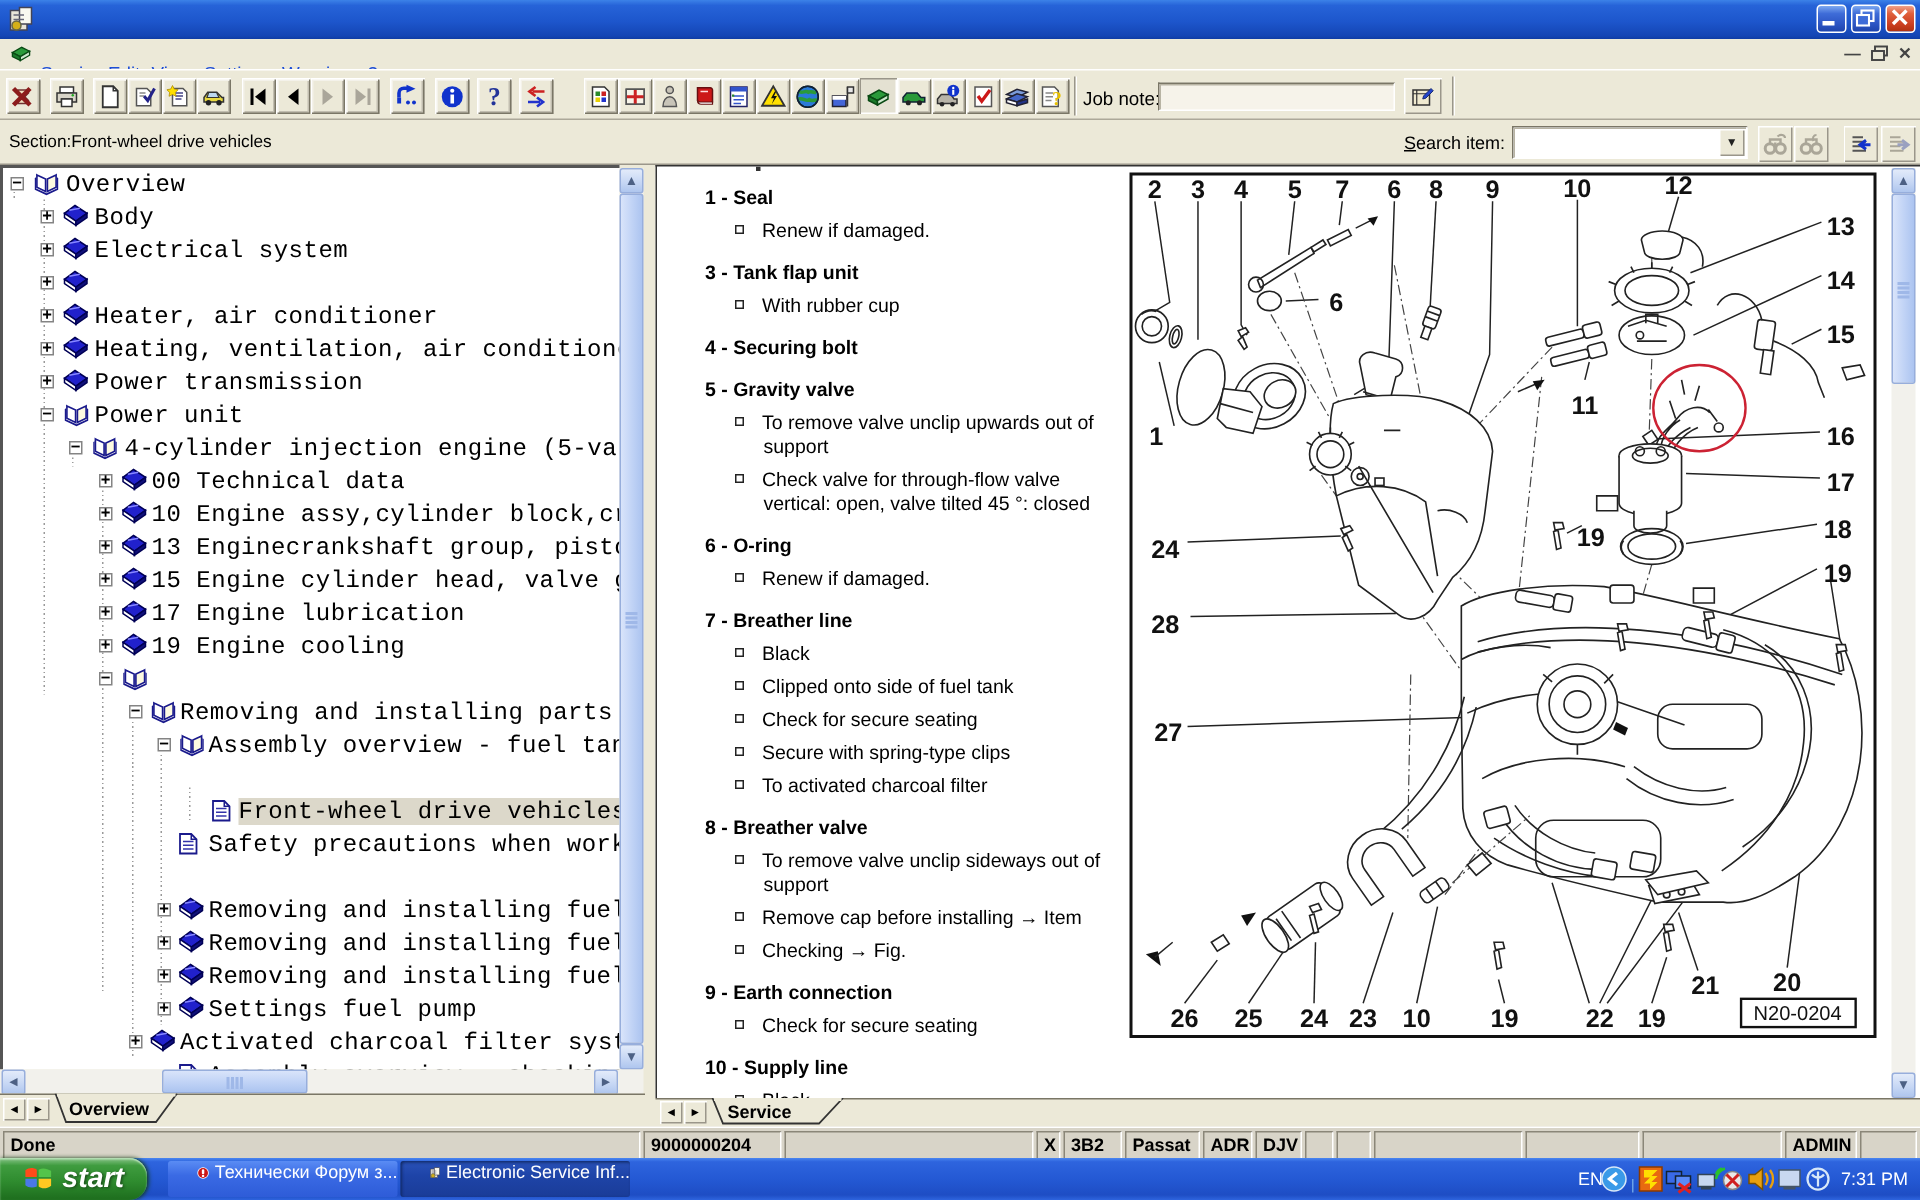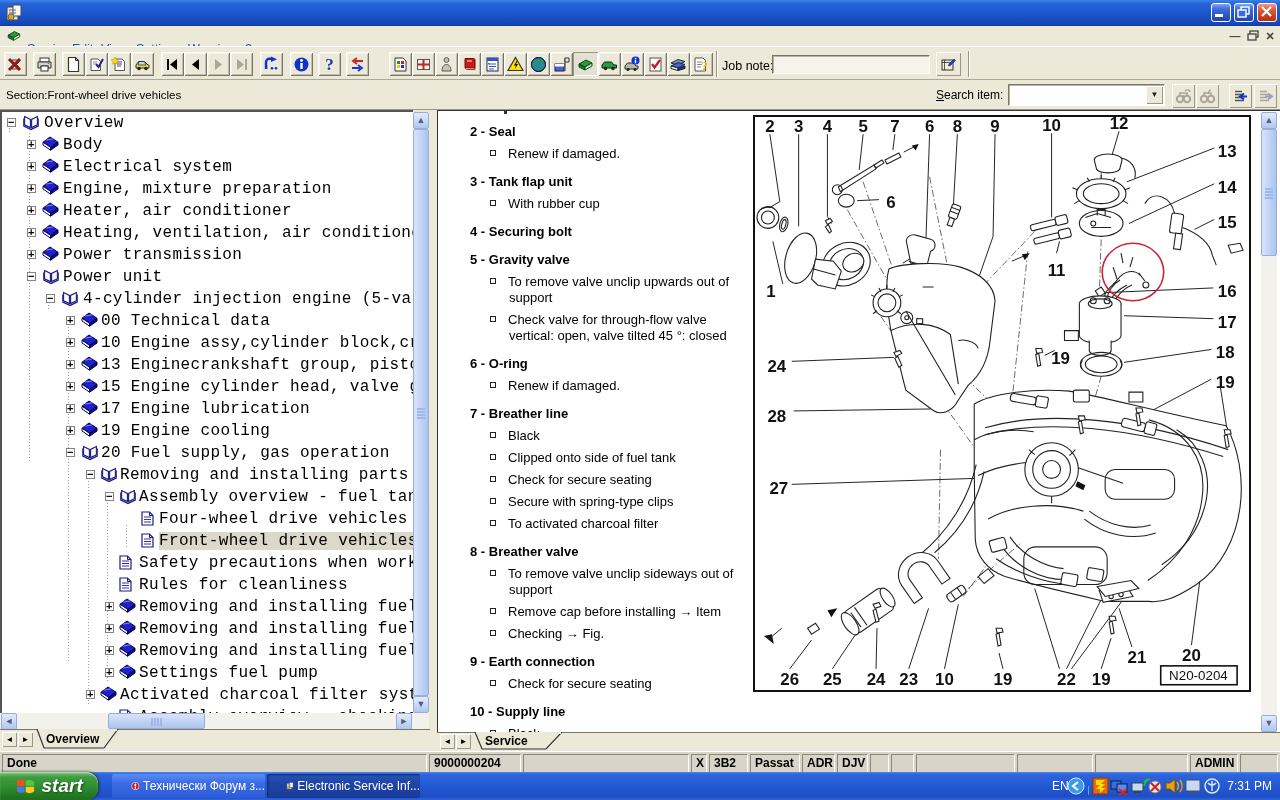--- a/index.html
+++ b/index.html
@@ -91,21 +91,21 @@
  border-bottom:1px solid #fff;border-right:1px solid #fff;font-size:12px;font-weight:bold;padding:1px 0 0 4px;color:#000}
 
 
 #taskbar {position:absolute;left:0;top:772px;width:1280px;height:28px;
  background:linear-gradient(180deg,#4A86F0 0%,#2E64DE 9%,#2459D4 50%,#1E4DC4 88%,#2E64DE 100%)}
 #startbtn {position:absolute;left:0;top:0;width:98px;height:28px;border-radius:0 12px 12px 0;
  background:linear-gradient(180deg,#89C489 0%,#3F9C3F 18%,#2F8C2F 55%,#1F701F 95%);
  box-shadow:inset 0 1px 1px #b8e0b8, 1px 0 3px #123a12;color:#fff;font-style:italic;font-weight:bold;font-size:19px;
  text-align:center;line-height:27px;text-shadow:1px 1px 2px #1a4a1a}
 .taskbtn {position:absolute;top:2px;height:24px;border-radius:2px;color:#fff;font-size:12px;
- display:flex;align-items:center;padding-left:19px;white-space:nowrap;overflow:hidden}
+ display:flex;padding-left:19px;white-space:nowrap;overflow:hidden}
 #task1 {left:112px;width:153px;background:linear-gradient(180deg,#5A8CF4,#3A6AE4 40%,#2E5CD8)}
 #task2 {left:267px;width:153px;background:linear-gradient(180deg,#2A52B8,#1E44A8 40%,#1A3C98);box-shadow:inset 1px 1px 2px #112a66}
 #tray {position:absolute;left:1046px;top:0;width:234px;height:28px;
  background:linear-gradient(180deg,#4A86F0 0%,#2E64DE 9%,#2459D4 50%,#1E4DC4 88%,#2E64DE 100%)}
 #clock {position:absolute;right:8px;top:7px;color:#fff;font-size:12px}
 #entext {position:absolute;left:6px;top:7px;color:#fff;font-size:12px}
 </style></head>
 <body>
 
 <div id="titlebar">
@@ -430,21 +430,20 @@
         <span class="ttext" style="left:61px">Electrical system</span>
       </div>
 <div class="trow" style="top:66px">
         <span class="exp" style="left:25px">+</span>
         <span class="ticon" style="left:40px;top:2px"><svg width="17" height="16" viewBox="0 0 17 16">
             <path d="M8 1 L16 6.2 L8.6 11.4 L1 6.2 Z" fill="#2121cc" stroke="#000055" stroke-width="1"></path>
             <path d="M1 6.2 L8.6 11.4 L8.6 14.2 L1 9 Z" fill="#ffffff" stroke="#000055" stroke-width="1"></path>
             <path d="M8.6 11.4 L16 6.2 L16 9 L8.6 14.2 Z" fill="#10107a" stroke="#000055" stroke-width="1"></path>
             <path d="M4.2 4.1 L11.2 2.9" stroke="#8888ff" stroke-width="1" fill="none"></path>
           </svg></span>
-        <span class="ttext" style="left:61px">Engine, mixture preparation</span>
       </div>
 <div class="trow" style="top:88px">
         <span class="exp" style="left:25px">+</span>
         <span class="ticon" style="left:40px;top:2px"><svg width="17" height="16" viewBox="0 0 17 16">
             <path d="M8 1 L16 6.2 L8.6 11.4 L1 6.2 Z" fill="#2121cc" stroke="#000055" stroke-width="1"></path>
             <path d="M1 6.2 L8.6 11.4 L8.6 14.2 L1 9 Z" fill="#ffffff" stroke="#000055" stroke-width="1"></path>
             <path d="M8.6 11.4 L16 6.2 L16 9 L8.6 14.2 Z" fill="#10107a" stroke="#000055" stroke-width="1"></path>
             <path d="M4.2 4.1 L11.2 2.9" stroke="#8888ff" stroke-width="1" fill="none"></path>
           </svg></span>
         <span class="ttext" style="left:61px">Heater, air conditioner</span>
@@ -547,49 +546,38 @@
           </svg></span>
         <span class="ttext" style="left:99px">19 Engine cooling</span>
       </div>
 <div class="trow" style="top:330px">
         <span class="exp" style="left:64px">−</span>
         <span class="ticon" style="left:79px;top:2px"><svg width="18" height="17" viewBox="0 0 18 17">
             <path d="M1.2 4.6 L1.2 12.5 L9 16.2 L16.8 12.5 L16.8 4.6 L15.9 4.2 L15.9 11.6 L9 14.8 L2.1 11.6 L2.1 4.2 Z" fill="#1a1a8c"></path>
             <path d="M2.6 2.6 L8.4 5.4 L8.4 13.6 L2.6 10.8 Z" fill="#ffffff" stroke="#1a1a8c" stroke-width="1.1"></path>
             <path d="M15.4 2.6 L9.6 5.4 L9.6 13.6 L15.4 10.8 Z" fill="#fdfae0" stroke="#1a1a8c" stroke-width="1.1"></path>
           </svg></span>
-        <span class="ttext" style="left:99px">20 Fuel supply, gas operation</span>
       </div>
 <div class="trow" style="top:352px">
         <span class="exp" style="left:84px">−</span>
         <span class="ticon" style="left:98px;top:2px"><svg width="18" height="17" viewBox="0 0 18 17">
             <path d="M1.2 4.6 L1.2 12.5 L9 16.2 L16.8 12.5 L16.8 4.6 L15.9 4.2 L15.9 11.6 L9 14.8 L2.1 11.6 L2.1 4.2 Z" fill="#1a1a8c"></path>
             <path d="M2.6 2.6 L8.4 5.4 L8.4 13.6 L2.6 10.8 Z" fill="#ffffff" stroke="#1a1a8c" stroke-width="1.1"></path>
             <path d="M15.4 2.6 L9.6 5.4 L9.6 13.6 L15.4 10.8 Z" fill="#fdfae0" stroke="#1a1a8c" stroke-width="1.1"></path>
           </svg></span>
         <span class="ttext" style="left:118px">Removing and installing parts</span>
       </div>
 <div class="trow" style="top:374px">
         <span class="exp" style="left:103px">−</span>
         <span class="ticon" style="left:117px;top:2px"><svg width="18" height="17" viewBox="0 0 18 17">
             <path d="M1.2 4.6 L1.2 12.5 L9 16.2 L16.8 12.5 L16.8 4.6 L15.9 4.2 L15.9 11.6 L9 14.8 L2.1 11.6 L2.1 4.2 Z" fill="#1a1a8c"></path>
             <path d="M2.6 2.6 L8.4 5.4 L8.4 13.6 L2.6 10.8 Z" fill="#ffffff" stroke="#1a1a8c" stroke-width="1.1"></path>
             <path d="M15.4 2.6 L9.6 5.4 L9.6 13.6 L15.4 10.8 Z" fill="#fdfae0" stroke="#1a1a8c" stroke-width="1.1"></path>
           </svg></span>
         <span class="ttext" style="left:137px">Assembly overview - fuel tank</span>
-      </div>
-<div class="trow" style="top:396px">
-        <span class="ticon" style="left:139px;top:3px"><svg width="13" height="15" viewBox="0 0 13 15">
-            <path d="M1 1 L8.5 1 L12 4.5 L12 14 L1 14 Z" fill="#ffffff" stroke="#1a1a8c" stroke-width="1.2"></path>
-            <path d="M8.5 1 L8.5 4.5 L12 4.5" fill="none" stroke="#1a1a8c" stroke-width="1"></path>
-            <line x1="3" y1="6" x2="10" y2="6" stroke="#3333aa" stroke-width="1"></line>
-            <line x1="3" y1="8.5" x2="10" y2="8.5" stroke="#3333aa" stroke-width="1"></line>
-            <line x1="3" y1="11" x2="10" y2="11" stroke="#3333aa" stroke-width="1"></line>
-          </svg></span>
-        <span class="ttext" style="left:157px">Four-wheel drive vehicles</span>
       </div>
 <div class="trow" style="top:418px">
         <span class="ticon" style="left:139px;top:3px"><svg width="13" height="15" viewBox="0 0 13 15">
             <path d="M1 1 L8.5 1 L12 4.5 L12 14 L1 14 Z" fill="#ffffff" stroke="#1a1a8c" stroke-width="1.2"></path>
             <path d="M8.5 1 L8.5 4.5 L12 4.5" fill="none" stroke="#1a1a8c" stroke-width="1"></path>
             <line x1="3" y1="6" x2="10" y2="6" stroke="#3333aa" stroke-width="1"></line>
             <line x1="3" y1="8.5" x2="10" y2="8.5" stroke="#3333aa" stroke-width="1"></line>
             <line x1="3" y1="11" x2="10" y2="11" stroke="#3333aa" stroke-width="1"></line>
           </svg></span>
         <span class="ttext sel" style="left:157px">Front-wheel drive vehicles</span>
@@ -597,30 +585,20 @@
 <div class="trow" style="top:440px">
         <span class="ticon" style="left:117px;top:3px"><svg width="13" height="15" viewBox="0 0 13 15">
             <path d="M1 1 L8.5 1 L12 4.5 L12 14 L1 14 Z" fill="#ffffff" stroke="#1a1a8c" stroke-width="1.2"></path>
             <path d="M8.5 1 L8.5 4.5 L12 4.5" fill="none" stroke="#1a1a8c" stroke-width="1"></path>
             <line x1="3" y1="6" x2="10" y2="6" stroke="#3333aa" stroke-width="1"></line>
             <line x1="3" y1="8.5" x2="10" y2="8.5" stroke="#3333aa" stroke-width="1"></line>
             <line x1="3" y1="11" x2="10" y2="11" stroke="#3333aa" stroke-width="1"></line>
           </svg></span>
         <span class="ttext" style="left:137px">Safety precautions when working</span>
       </div>
-<div class="trow" style="top:462px">
-        <span class="ticon" style="left:117px;top:3px"><svg width="13" height="15" viewBox="0 0 13 15">
-            <path d="M1 1 L8.5 1 L12 4.5 L12 14 L1 14 Z" fill="#ffffff" stroke="#1a1a8c" stroke-width="1.2"></path>
-            <path d="M8.5 1 L8.5 4.5 L12 4.5" fill="none" stroke="#1a1a8c" stroke-width="1"></path>
-            <line x1="3" y1="6" x2="10" y2="6" stroke="#3333aa" stroke-width="1"></line>
-            <line x1="3" y1="8.5" x2="10" y2="8.5" stroke="#3333aa" stroke-width="1"></line>
-            <line x1="3" y1="11" x2="10" y2="11" stroke="#3333aa" stroke-width="1"></line>
-          </svg></span>
-        <span class="ttext" style="left:137px">Rules for cleanliness</span>
-      </div>
 <div class="trow" style="top:484px">
         <span class="exp" style="left:103px">+</span>
         <span class="ticon" style="left:117px;top:2px"><svg width="17" height="16" viewBox="0 0 17 16">
             <path d="M8 1 L16 6.2 L8.6 11.4 L1 6.2 Z" fill="#2121cc" stroke="#000055" stroke-width="1"></path>
             <path d="M1 6.2 L8.6 11.4 L8.6 14.2 L1 9 Z" fill="#ffffff" stroke="#000055" stroke-width="1"></path>
             <path d="M8.6 11.4 L16 6.2 L16 9 L8.6 14.2 Z" fill="#10107a" stroke="#000055" stroke-width="1"></path>
             <path d="M4.2 4.1 L11.2 2.9" stroke="#8888ff" stroke-width="1" fill="none"></path>
           </svg></span>
         <span class="ttext" style="left:137px">Removing and installing fuel</span>
       </div>
@@ -697,21 +675,21 @@
   <svg style="position:absolute;left:36px;top:0px" width="84" height="21">
         <path d="M1 0 L8 19 L68 19 L82 0" fill="#ECE9D8" stroke="#333" stroke-width="1.2"></path>
         <rect x="2" y="0" width="79" height="2" fill="#ECE9D8"></rect>
       </svg>
   <span style="position:absolute;left:46px;top:3px">Overview</span>
  </div>
 </div>
 
 <div id="docpanel">
  <div style="position:absolute;left:66px;top:0;width:3px;height:3px;background:#333"></div>
-<div class="dh" style="top:13px">2 - Seal</div>
+<div class="dh" style="top:13px">1 - Seal</div>
 <div class="db" style="top:35px"><span class="sq"></span><span class="dbt">Renew if damaged.</span></div>
 <div class="dh" style="top:63px">3 - Tank flap unit</div>
 <div class="db" style="top:85px"><span class="sq"></span><span class="dbt">With rubber cup</span></div>
 <div class="dh" style="top:113px">4 - Securing bolt</div>
 <div class="dh" style="top:141px">5 - Gravity valve</div>
 <div class="db" style="top:163px"><span class="sq"></span><span class="dbt">To remove valve unclip upwards out of</span></div>
 <div class="dc" style="top:179px">support</div>
 <div class="db" style="top:201px"><span class="sq"></span><span class="dbt">Check valve for through-flow valve</span></div>
 <div class="dc" style="top:217px">vertical: open, valve tilted 45 °: closed</div>
 <div class="dh" style="top:245px">6 - O-ring</div>

